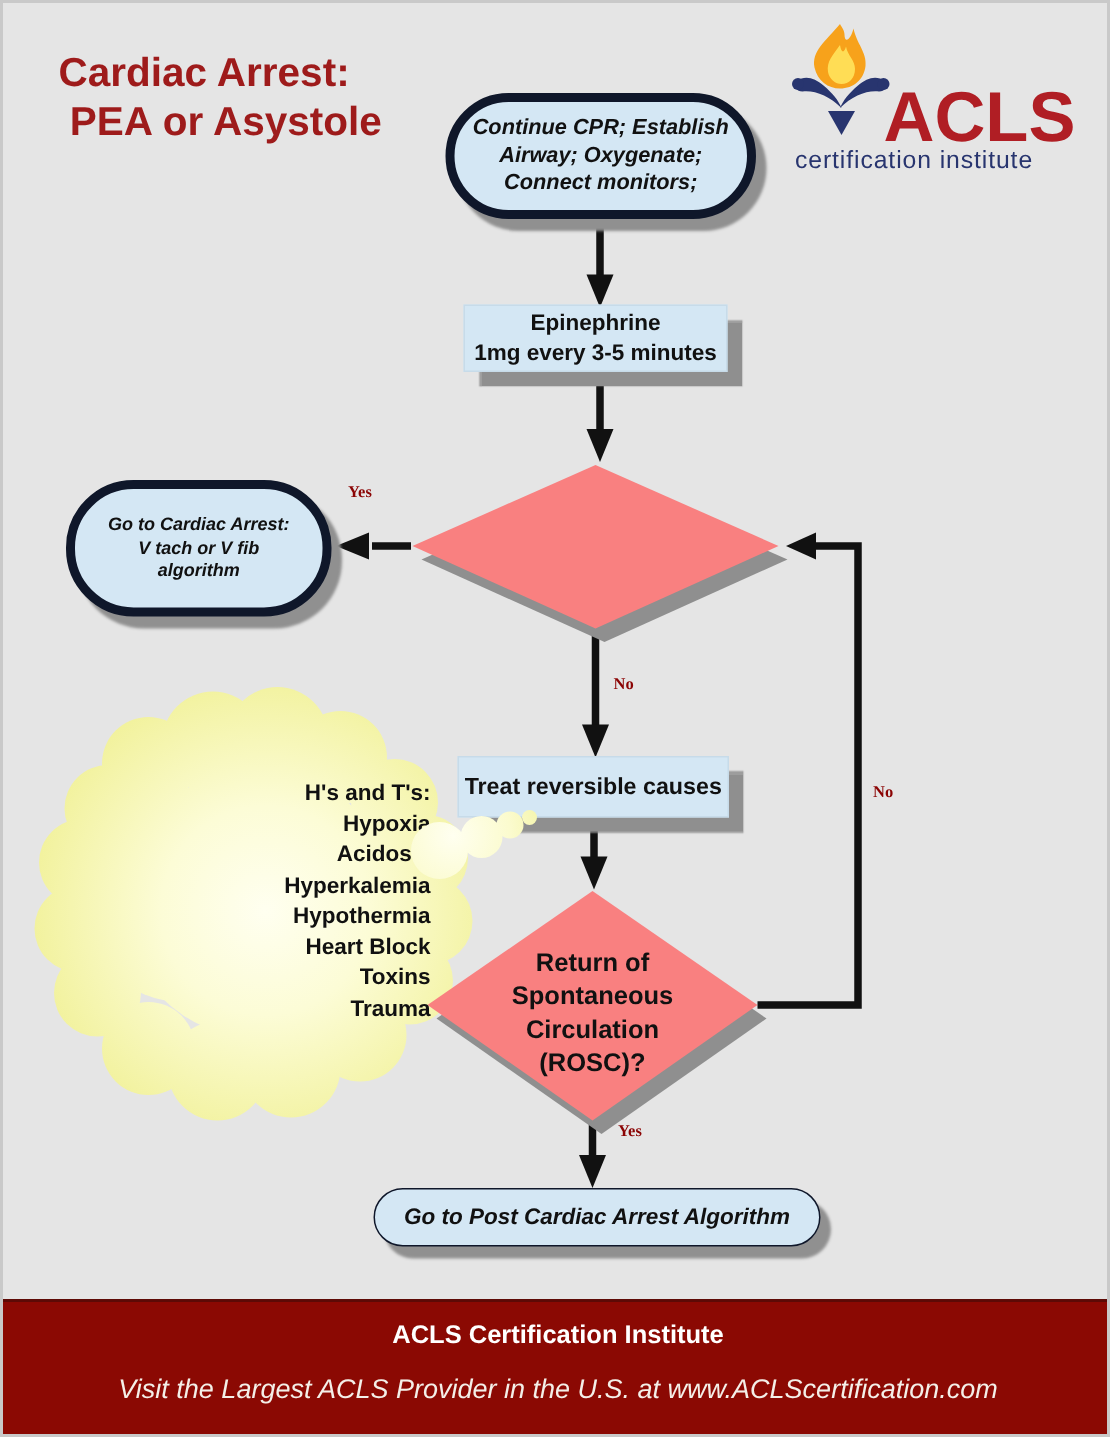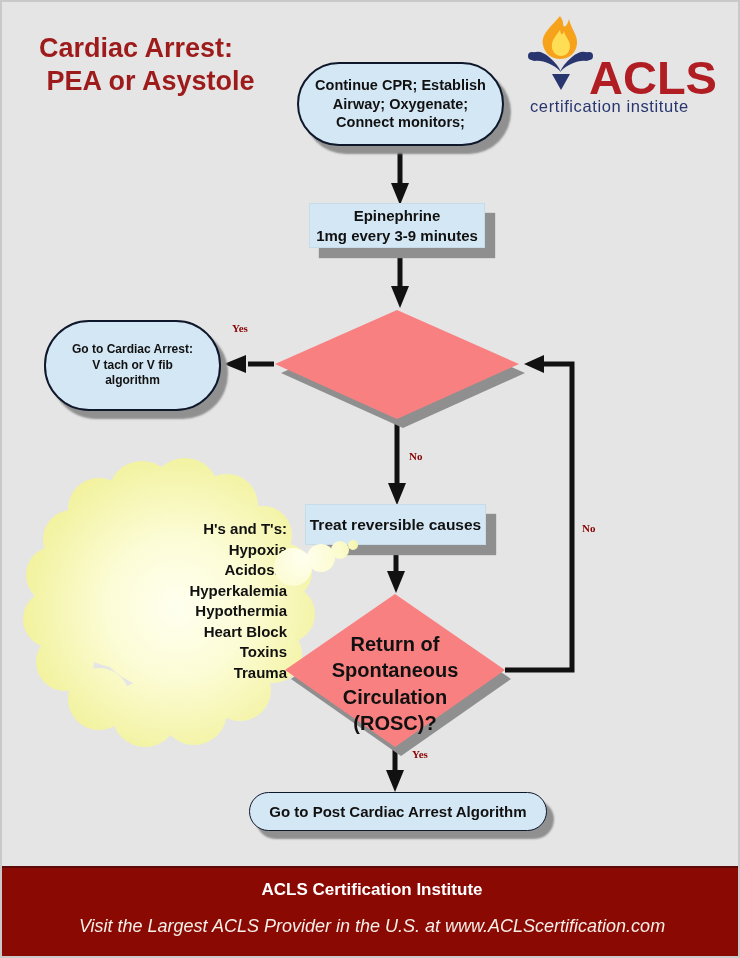--- a/index.html
+++ b/index.html
@@ -11,21 +11,21 @@
   }
   svg{display:block;}
   #connector-layer{position:absolute;left:0;top:0;z-index:1;}
   #bubble-layer{position:absolute;left:0;top:0;z-index:4;pointer-events:none;}
   .node{
     position:absolute;z-index:2;background:#D4E7F4;
     display:flex;align-items:center;justify-content:center;
     text-align:center;font-weight:bold;color:#111;
     box-sizing:border-box;
   }
-  .stadium{border:2px solid #0f172a;box-shadow:7px 8px 2px #909090;}
+  .stadium{border:6px solid #0f172a;box-shadow:7px 8px 2px #909090;font-style:italic;}
   .rect{border:1px solid #c7dbe9;box-shadow:10px 10px 1px #8f8f8f;}
   .prelabel{white-space:pre-line;}
   .pretitle{white-space:pre;}
   .node-label{position:absolute;z-index:3;text-align:center;font-weight:bold;color:#111;white-space:pre-line;}
   .edge-label{position:absolute;z-index:3;font-weight:bold;color:#8B0404;font-size:11px;font-family:Liberation Serif, serif;}
   #title{
     position:absolute;left:37px;top:30px;z-index:3;
     font-size:27px;line-height:1.22;font-weight:bold;color:#9E1B1B;
   }
   #cloud-text{
@@ -140,32 +140,32 @@
     </g>
     <text x="62" y="82" font-size="47" font-weight="bold" fill="#B01E24">ACLS</text>
     <text x="3" y="100" font-size="16.5" letter-spacing="0.6" fill="#28356F">certification institute</text>
   </svg>
 
   <div class="node stadium prelabel" style="left:295px;top:60px;width:207px;height:84px;border-radius:42px;font-size:14.5px;line-height:1.3;">Continue CPR; Establish
 Airway; Oxygenate;
 Connect monitors;</div>
 
   <div class="node rect prelabel" style="left:307px;top:201px;width:176px;height:45px;font-size:15px;line-height:1.3;">Epinephrine
-1mg every 3-9 minutes</div>
+1mg every 3-5 minutes</div>
 
   <div class="node stadium prelabel" style="left:42px;top:318px;width:177px;height:91px;border-radius:45px;font-size:12px;line-height:1.3;">Go to Cardiac Arrest:
 V tach or V fib
 algorithm</div>
 
   <div class="node rect prelabel" style="left:303px;top:502px;width:181px;height:41px;font-size:15.5px;">Treat reversible causes</div>
 
   <div class="node stadium prelabel" style="left:247px;top:790px;width:298px;height:39px;border-radius:20px;border-width:1.5px;font-size:15px;">Go to Post Cardiac Arrest Algorithm</div>
 
 
-  <div class="node-label" style="left:313px;top:629px;width:160px;font-size:20px;line-height:1.32;">Return of
+  <div class="node-label" style="left:313px;top:629px;width:160px;font-size:17px;line-height:1.32;">Return of
 Spontaneous
 Circulation
 (ROSC)?</div>
 
   <div class="edge-label" style="left:230px;top:320px;">Yes</div>
   <div class="edge-label" style="left:407px;top:448px;">No</div>
   <div class="edge-label" style="left:580px;top:520px;">No</div>
   <div class="edge-label" style="left:410px;top:746px;">Yes</div>
 
   <div id="cloud-text">H's and T's:

